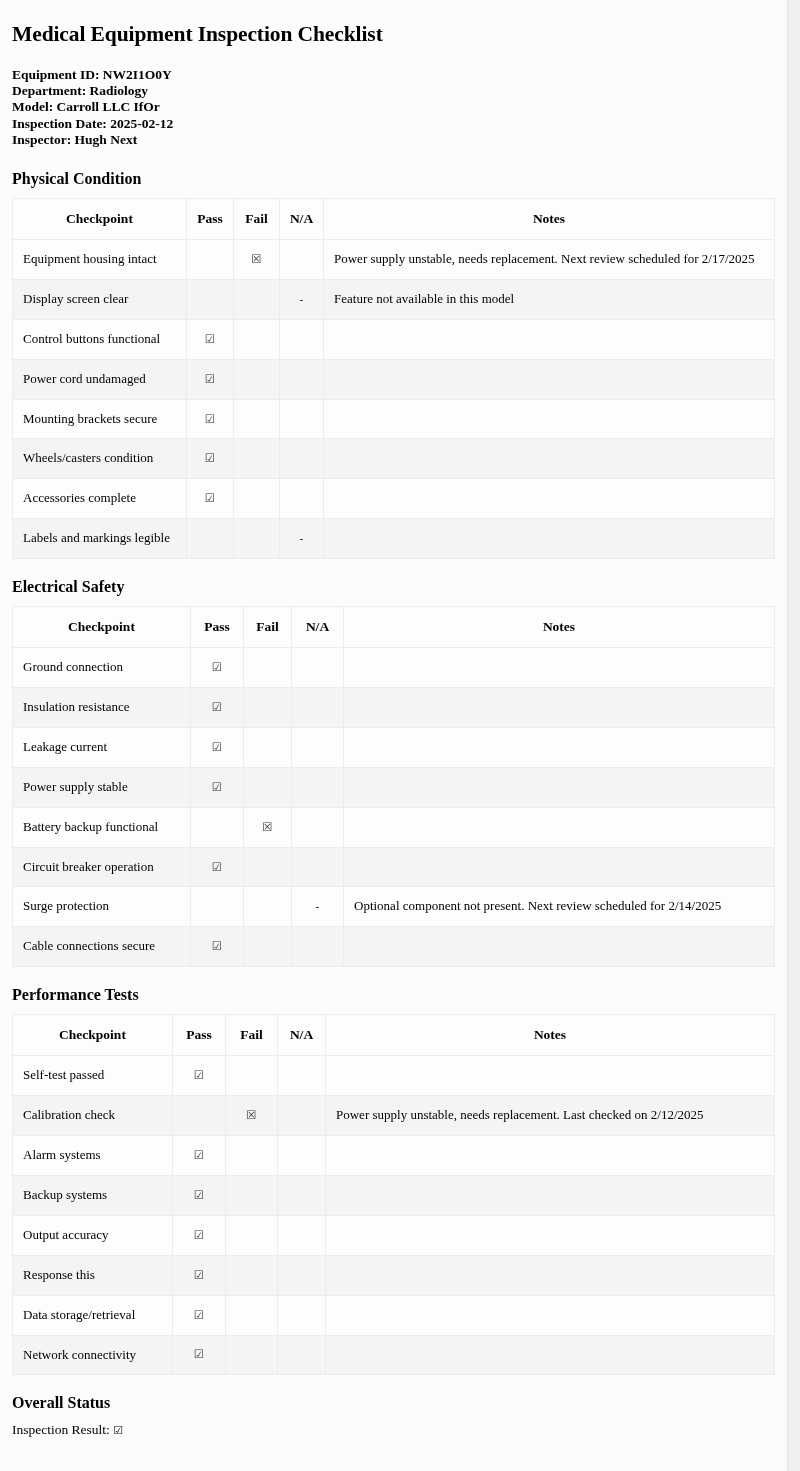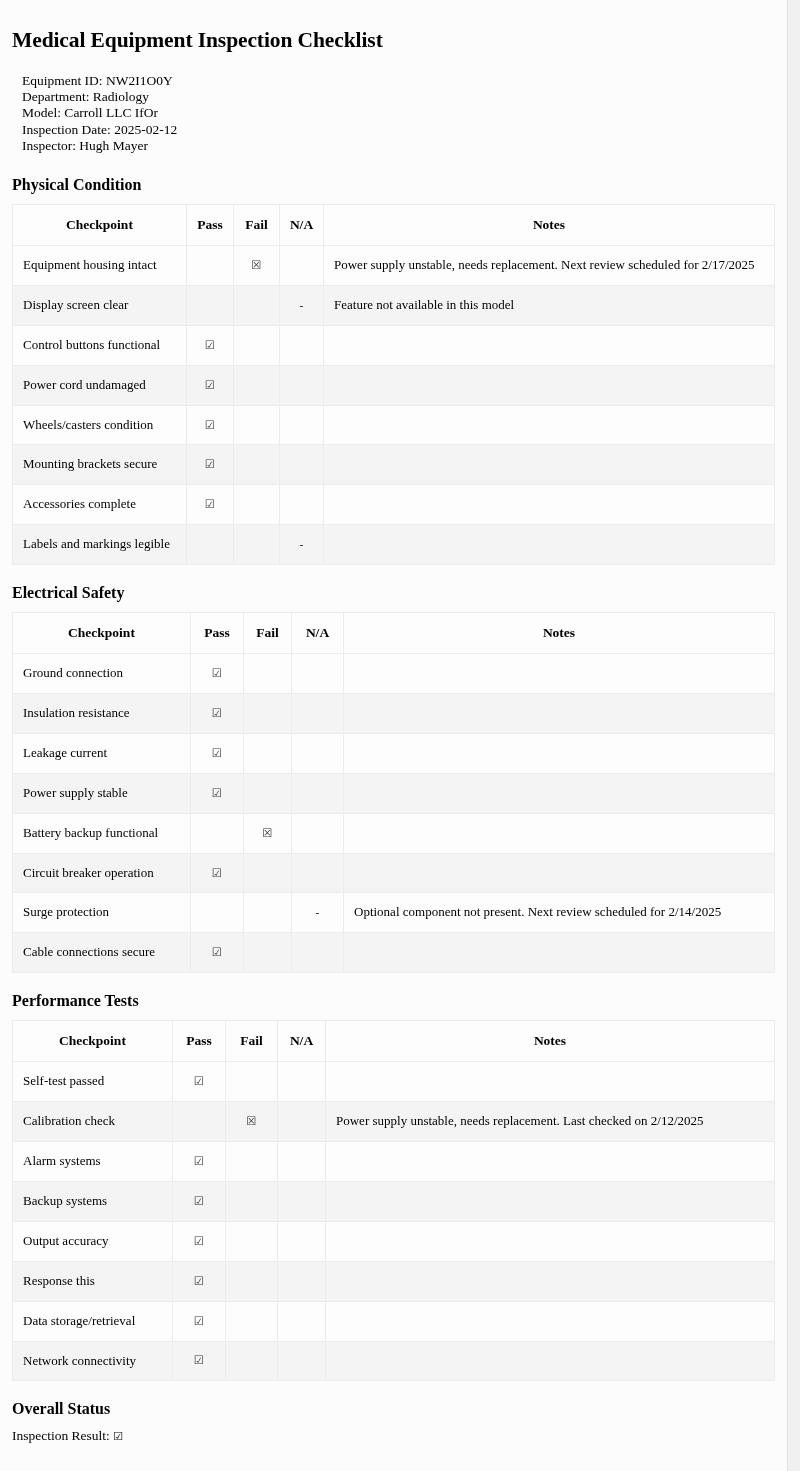--- a/index.html
+++ b/index.html
@@ -15,27 +15,28 @@
   .page {
     width: 788px;
     min-height: 1471px;
     background: #fcfcfc;
     border-right: 1px solid #e3e3e3;
     padding: 22px 12px 0 12px;
   }
   h1.doc-title {
     font-size: 21.5px;
     font-weight: bold;
-    margin: 6px 0 20px 0;
+    margin: 0 0 20px 0;
     letter-spacing: -0.1px;
   }
   .meta {
     font-size: 13.5px;
     line-height: 16.2px;
-    margin: 0 0 22px 10px;
+    margin: 0 0 22px 0;
+    font-weight: bold;
   }
   .meta div { white-space: nowrap; }
   h2.section-title {
     font-size: 16px;
     font-weight: bold;
     margin: 18px 0 10px 0;
   }
   table.checklist {
     width: 100%;
     border-collapse: collapse;
@@ -99,21 +100,21 @@
 
 <div class="page">
 
   <h1 class="doc-title">Medical Equipment Inspection Checklist</h1>
 
   <div class="meta">
     <div>Equipment ID: NW2I1O0Y</div>
     <div>Department: Radiology</div>
     <div>Model: Carroll LLC IfOr</div>
     <div>Inspection Date: 2025-02-12</div>
-    <div>Inspector: Hugh Mayer</div>
+    <div>Inspector: Hugh Next</div>
   </div>
 
   <h2 class="section-title">Physical Condition</h2>
   <table class="checklist t1">
     <colgroup>
       <col class="c-check">
         <col class="c-pass">
         <col class="c-fail">
         <col class="c-na">
         <col class="c-notes">
@@ -150,28 +151,28 @@
           <td class="notes"></td>
         </tr>
         <tr>
           <td class="checkpoint">Power cord undamaged</td>
           <td class="mark glyph">☑</td>
           <td class="mark"></td>
           <td class="mark"></td>
           <td class="notes"></td>
         </tr>
         <tr>
+          <td class="checkpoint">Mounting brackets secure</td>
+          <td class="mark glyph">☑</td>
+          <td class="mark"></td>
+          <td class="mark"></td>
+          <td class="notes"></td>
+        </tr>
+        <tr>
           <td class="checkpoint">Wheels/casters condition</td>
-          <td class="mark glyph">☑</td>
-          <td class="mark"></td>
-          <td class="mark"></td>
-          <td class="notes"></td>
-        </tr>
-        <tr>
-          <td class="checkpoint">Mounting brackets secure</td>
           <td class="mark glyph">☑</td>
           <td class="mark"></td>
           <td class="mark"></td>
           <td class="notes"></td>
         </tr>
         <tr>
           <td class="checkpoint">Accessories complete</td>
           <td class="mark glyph">☑</td>
           <td class="mark"></td>
           <td class="mark"></td>

